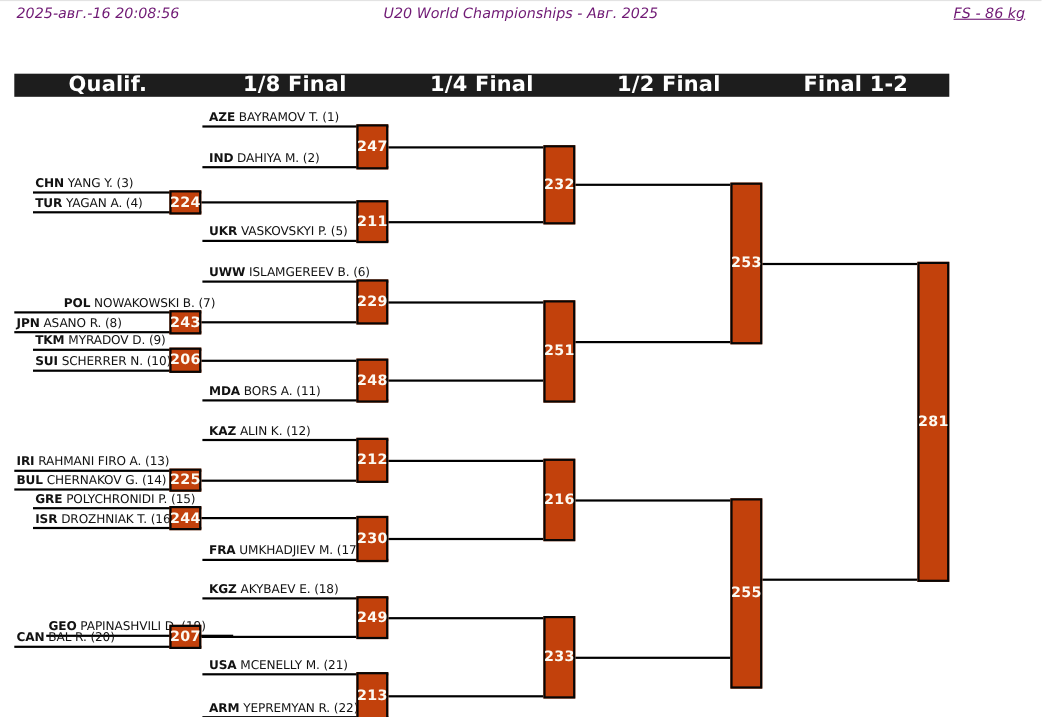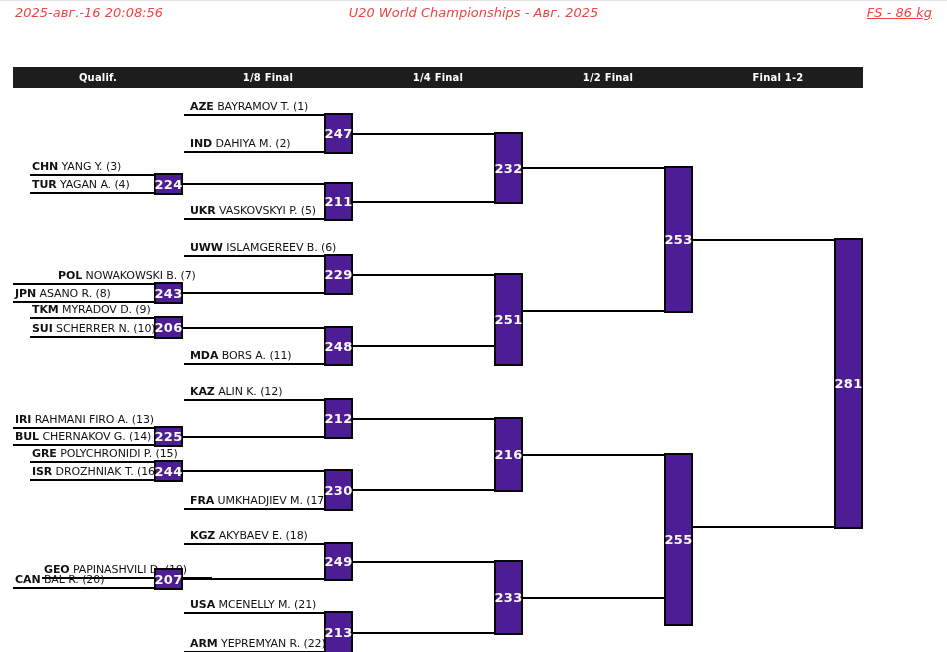--- a/index.html
+++ b/index.html
@@ -1,34 +1,34 @@
 <!DOCTYPE html>
 <html><head>
 <meta charset="utf-8">
 <style>
   html,body{margin:0;padding:0;background:#fff;}
   .page{position:relative;width:947px;height:652px;background:#ffffff;overflow:hidden;
         border-top:1px solid #e3e3e3;font-family:"DejaVu Sans",sans-serif;}
   
   .topbar{position:absolute;top:0;left:0;width:947px;height:26px;}
-  .topbar span{position:absolute;top:4px;font:italic 13px "DejaVu Sans",sans-serif;color:#ef4444;white-space:nowrap;}
+  .topbar span{position:absolute;top:4px;font:italic 13px "DejaVu Sans",sans-serif;color:#701a75;white-space:nowrap;}
   .ts{left:15px;}
   .title{left:0;right:0;text-align:center;}
   .wt{right:15px;text-decoration:underline;}
   
   .roundbar{position:absolute;left:13px;top:66px;width:850px;height:21px;background:#1d1d1d;}
   .roundbar .rh{position:absolute;top:0;height:21px;line-height:21px;width:170px;text-align:center;
-                color:#ffffff;font-weight:bold;font-size:10px;letter-spacing:.2px;}
+                color:#ffffff;font-weight:bold;font-size:19px;letter-spacing:.2px;}
   
   .canvas{position:absolute;left:0;top:0;width:947px;height:652px;}
   .participant-row{position:absolute;height:13px;border-bottom:2px solid #000;z-index:2;}
   .participant-row .label{position:absolute;bottom:1px;white-space:nowrap;
                           font-size:11px;color:#121212;letter-spacing:-0.1px;}
   .code{font-weight:bold;}
-  .match-box{position:absolute;width:29px;background:#4c1d95;border:2px solid #060606;
+  .match-box{position:absolute;width:29px;background:#c2410c;border:2px solid #060606;
              box-sizing:border-box;z-index:3;display:flex;align-items:center;justify-content:center;}
   .match-number{font-weight:bold;font-size:13px;color:#fdfaf2;letter-spacing:.3px;}
   .connector{position:absolute;height:2px;background:#000;z-index:1;}
 </style>
 </head>
 <body>
 
 <div class="page">
 
   <div class="topbar">

